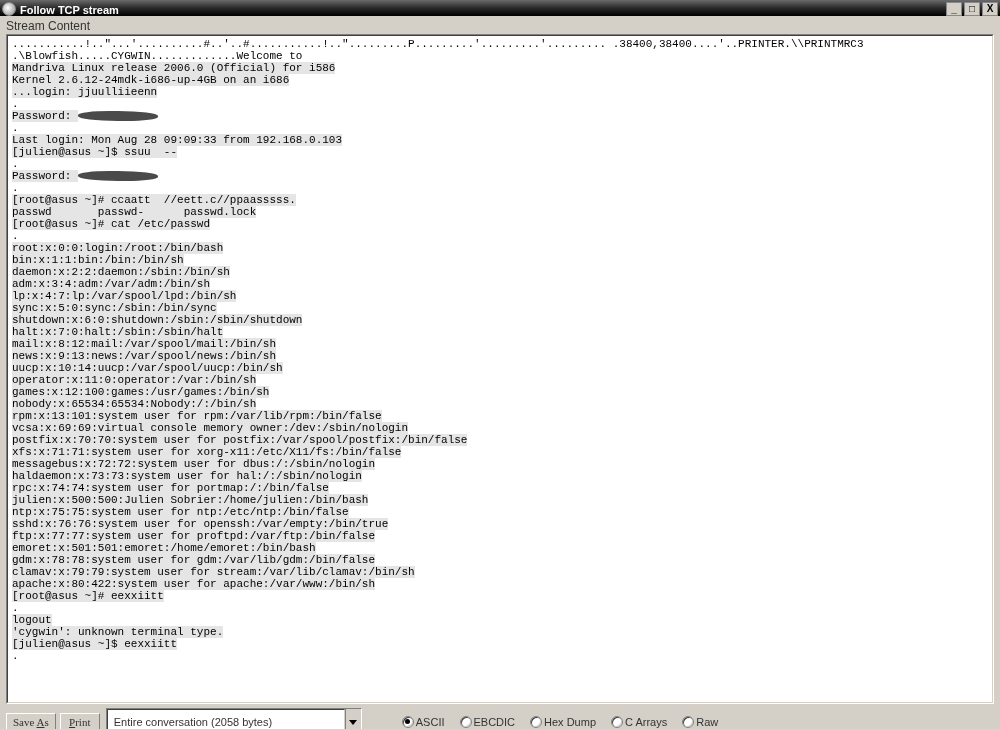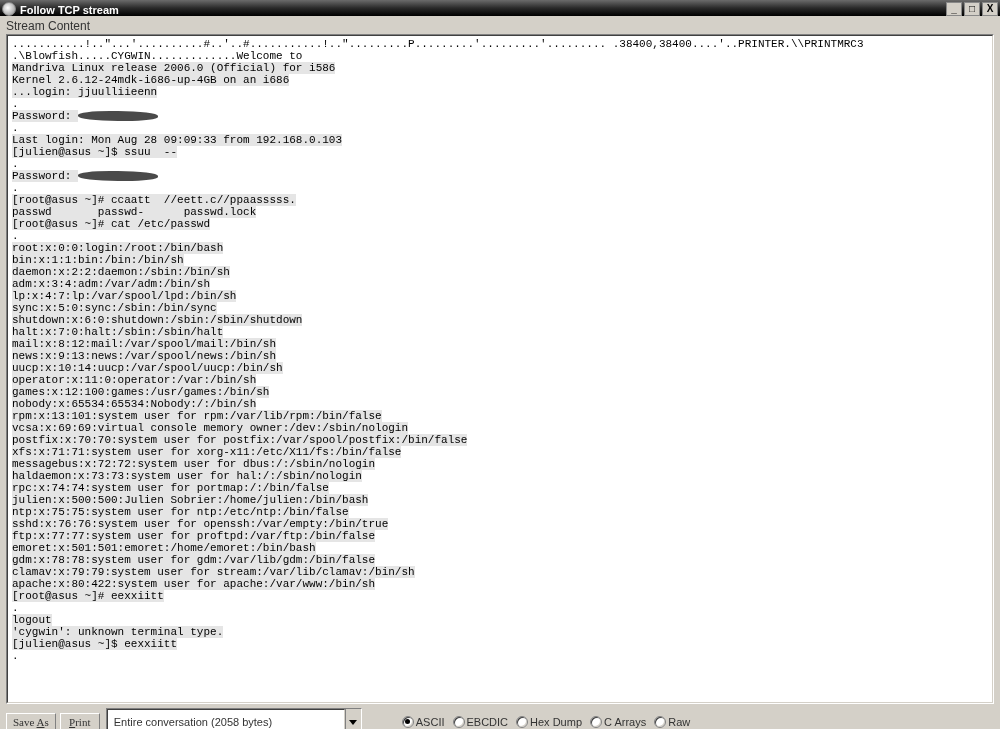--- a/index.html
+++ b/index.html
@@ -127,21 +127,21 @@
     align-items: center;
   }
   .combo-btn {
     width: 16px;
     background: #d4d0c8;
     border-left: 1px solid #808080;
     display:flex; align-items:center; justify-content:center;
     cursor: pointer;
   }
   .combo-btn svg { width: 8px; height: 8px; }
-  .radio-group { display: flex; align-items: flex-end; gap: 2px; margin-left: 4px; padding-left: 32px; }
+  .radio-group { display: flex; align-items: flex-end; gap: 9px; margin-left: 4px; padding-left: 32px; }
   .radio-item { display: flex; align-items: center; gap: 2px; margin-right: 6px; cursor: pointer; }
   .radio-dot {
     width: 12px; height: 12px; border-radius: 50%;
     border: 1px solid #808080;
     background: #fff;
     display:flex; align-items:center; justify-content:center;
     box-shadow: inset 1px 1px 0 #404040, inset -1px -1px 0 #d4d0c8;
   }
   .radio-dot.sel::after {
     content:""; width:5px; height:5px; background:#000; border-radius:50%;

